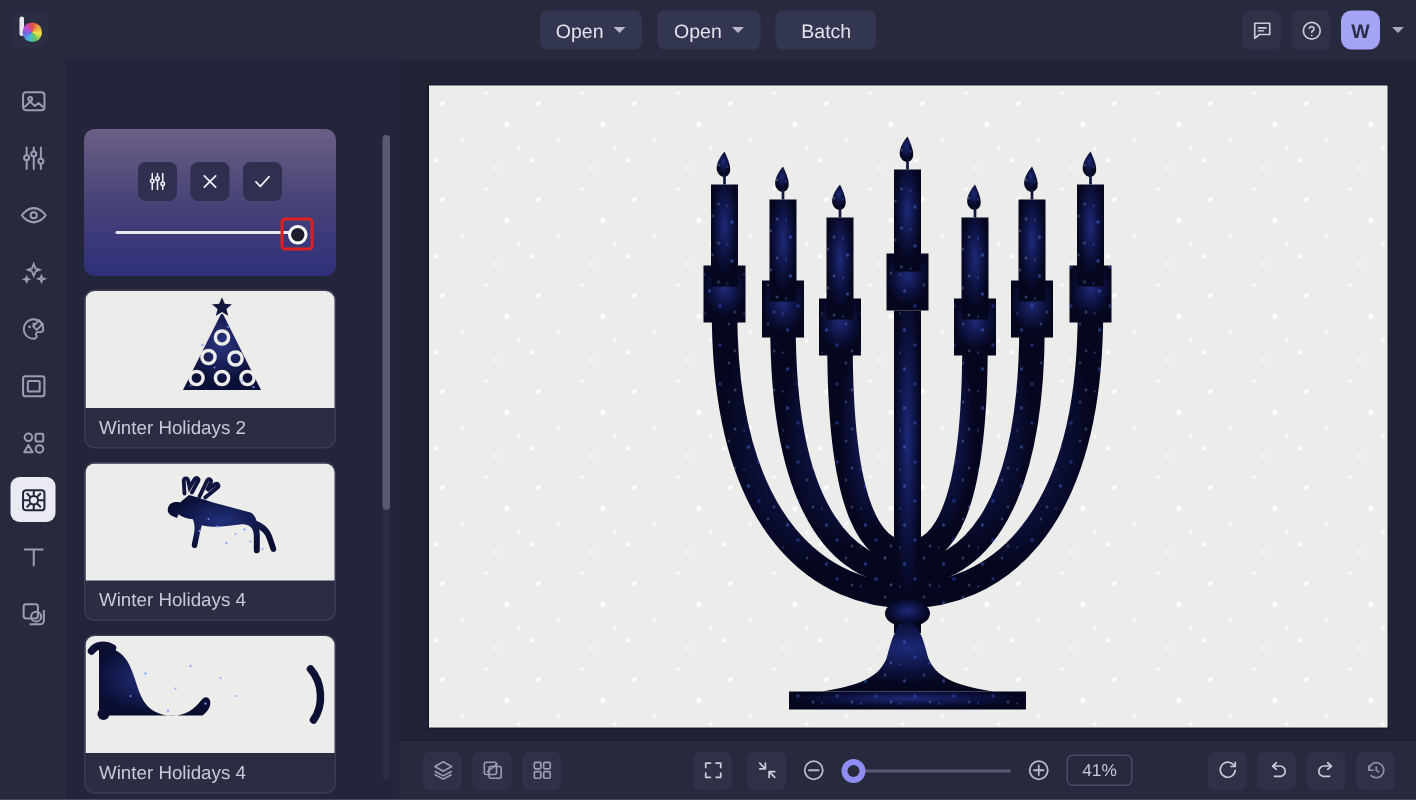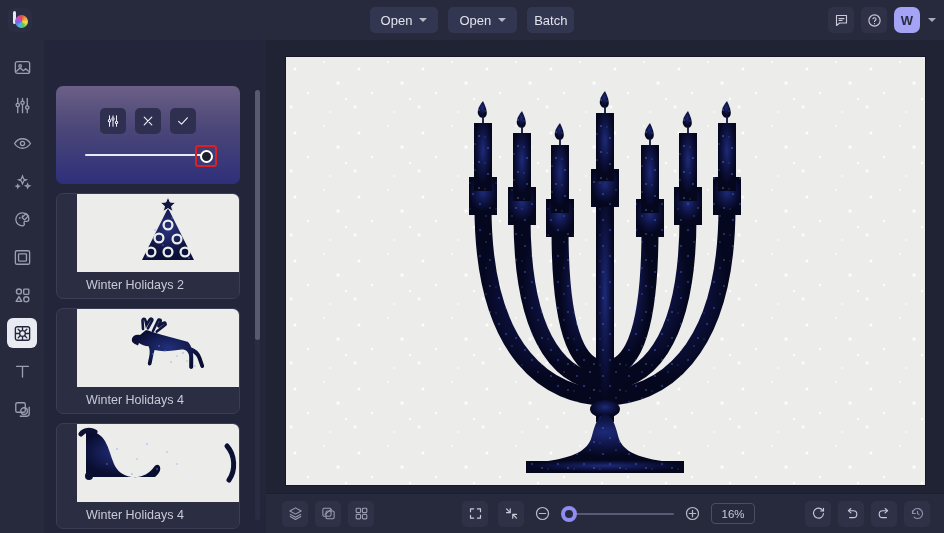--- a/index.html
+++ b/index.html
@@ -47,21 +47,21 @@
 
   .center-actions {
     position: absolute; left: 0; right: 0; margin: 0 auto;
     width: 220px; display: flex; gap: 10px; justify-content: center;
   }
   .pill {
     height: 26px; padding: 0 11px; background: #333650; border-radius: 5px;
     display: flex; align-items: center; gap: 7px; font-size: 13px;
     color: #e2e3ec; cursor: pointer;
   }
-  .pill.plain { padding: 0 7px; }
+  .pill.plain { padding: 0 17px; }
 
   .top-right {
     position: absolute; right: 8px; top: 0; height: 40px;
     display: flex; align-items: center; gap: 7px;
   }
   .icon-btn {
     width: 26px; height: 26px; border-radius: 5px; background: #2f3247;
     display: flex; align-items: center; justify-content: center; cursor: pointer;
   }
   .avatar {
@@ -99,22 +99,22 @@
     width: 26px; height: 26px; border-radius: 5px; background: #2e3146;
     display: flex; align-items: center; justify-content: center; cursor: pointer;
   }
   .panel-title { font-size: 14.5px; color: #f0f0f6; }
 
   .cards {
     position: absolute; top: 46px; left: 0; width: 222px; height: 447px;
     padding: 0 12px;
   }
   .card {
-    width: 184px; border: 1px solid #3a3d55; border-radius: 7px;
-    overflow: hidden; margin-bottom: 9px; background: #2b2e42; cursor: pointer; padding-left: 20px;
+    width: 168px; border: 1px solid #3a3d55; border-radius: 7px;
+    overflow: hidden; margin-bottom: 9px; background: #2b2e42; cursor: pointer;
   }
   .card .thumb { width: 182px; height: 78px; background: #ececeb; position: relative; overflow: hidden; }
   .card .cap {
     height: 26px; display: flex; align-items: center; padding: 0 9px;
     font-size: 12.5px; color: #c9cad6; background: #2b2e42;
   }
 
   
   .card.active { border: none; height: 98px; position: relative;
     background: linear-gradient(180deg, #6b5f86 0%, #4a4678 45%, #2f2f7a 100%); }
@@ -579,21 +579,21 @@
     <div class="zoom-slider">
       <div class="zoom-track"></div>
       <div class="zoom-knob"></div>
     </div>
     <div style="display:flex;">
       <svg width="17" height="17" viewBox="0 0 24 24" fill="none" stroke="#b9bac8" stroke-width="1.7">
         <circle cx="12" cy="12" r="8.5"></circle>
           <path d="M7.5 12h9M12 7.5v9" stroke-linecap="round"></path>
       </svg>
     </div>
-    <div class="zoom-val">16%</div>
+    <div class="zoom-val">41%</div>
   </div>
 
   <div class="bb-right">
     <div class="icon-btn">
       <svg width="15" height="15" viewBox="0 0 24 24" fill="none" stroke="#c9cad6" stroke-width="1.8">
         <path d="M19 7.5A8 8 0 1 0 20 12" stroke-linecap="round"></path>
         <path d="M20 3.5v4.5h-4.5" stroke-linecap="round" stroke-linejoin="round"></path>
       </svg>
     </div>
     <div class="icon-btn">

